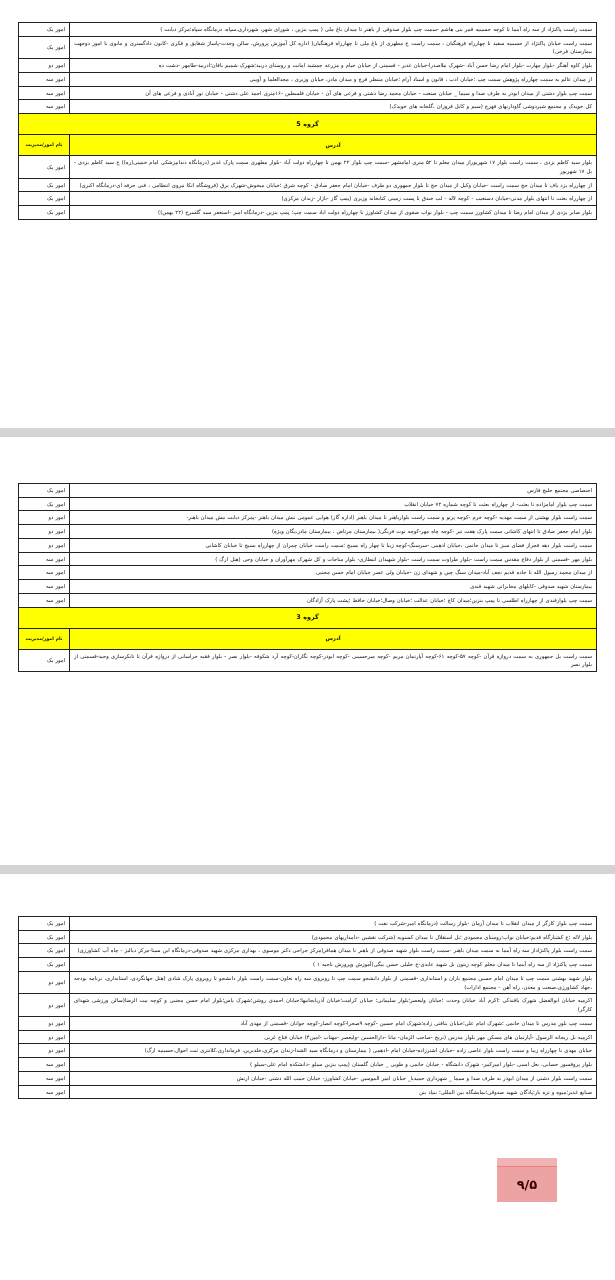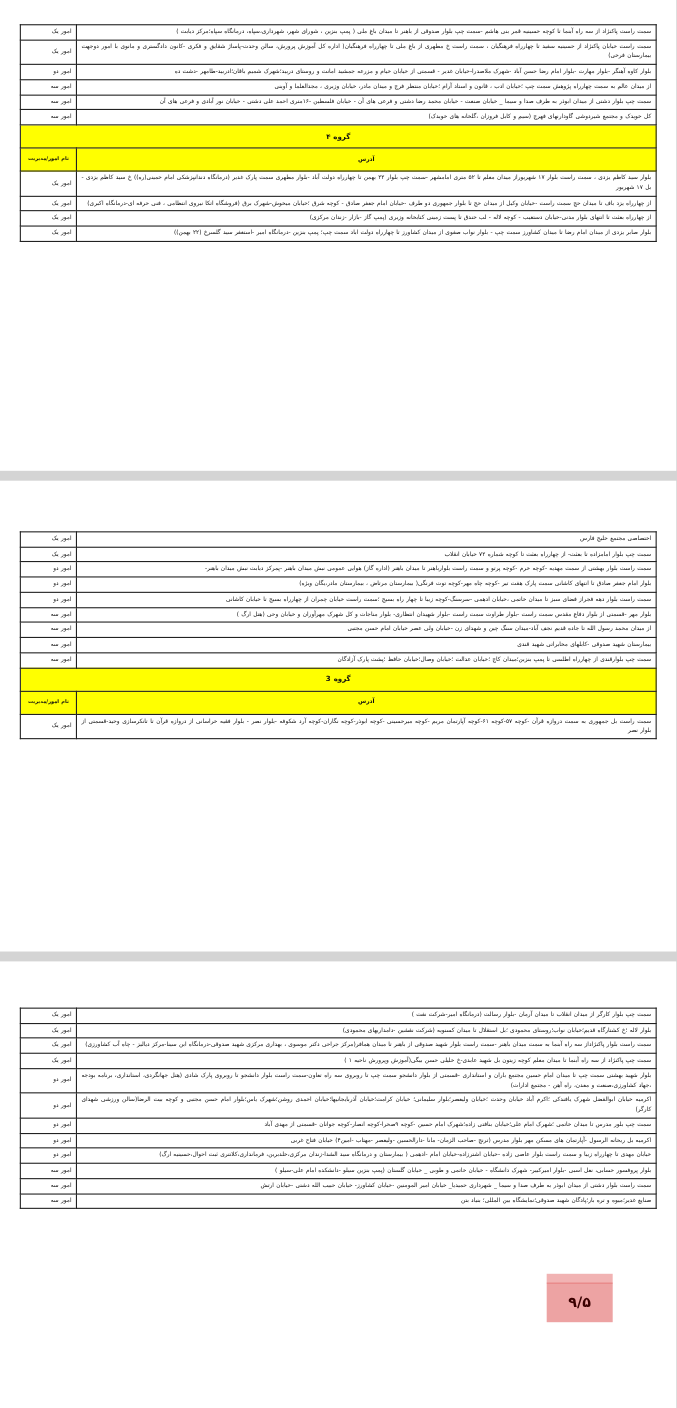--- a/index.html
+++ b/index.html
@@ -144,21 +144,21 @@
         </tr>
         <tr>
           <td class="col-address">سمت چپ بلوار دشتی از  میدان ابوذر به طرف صدا و سیما _ خیابان صنعت - خیابان محمد رضا دشتی و فرعی های آن - خیابان فلسطین -۱۶متری احمد علی دشتی - خیابان نور آبادی و فرعی های آن</td>
           <td class="col-unit">امور سه</td>
         </tr>
         <tr>
           <td class="col-address">کل خویدک و مجتمع شیردوشی گاودارنهای فهرج  (سیم و کابل فروزان ،گلخانه های خویدک)</td>
           <td class="col-unit">امور سه</td>
         </tr>
         <tr class="group-banner">
-          <td colspan="2">گروه ۴</td>
+          <td colspan="2">گروه 5</td>
         </tr>
         <tr class="head-row">
           <td class="col-address">آدرس</td>
           <td class="col-unit">نام امور/مدیریت</td>
         </tr>
         <tr>
           <td class="col-address">بلوار سید کاظم یزدی ، سمت راست  بلوار ۱۷ شهریوراز میدان معلم تا ۵۲ متری امامشهر  -سمت چپ بلوار ۲۲ بهمن تا چهارراه دولت آباد -بلوار مطهری سمت پارک غدیر (درمانگاه دندانپزشکی امام  خمینی(ره)) خ سید کاظم یزدی - بل ۱۷ شهریور</td>
           <td class="col-unit">امور یک</td>
         </tr>
         <tr>

